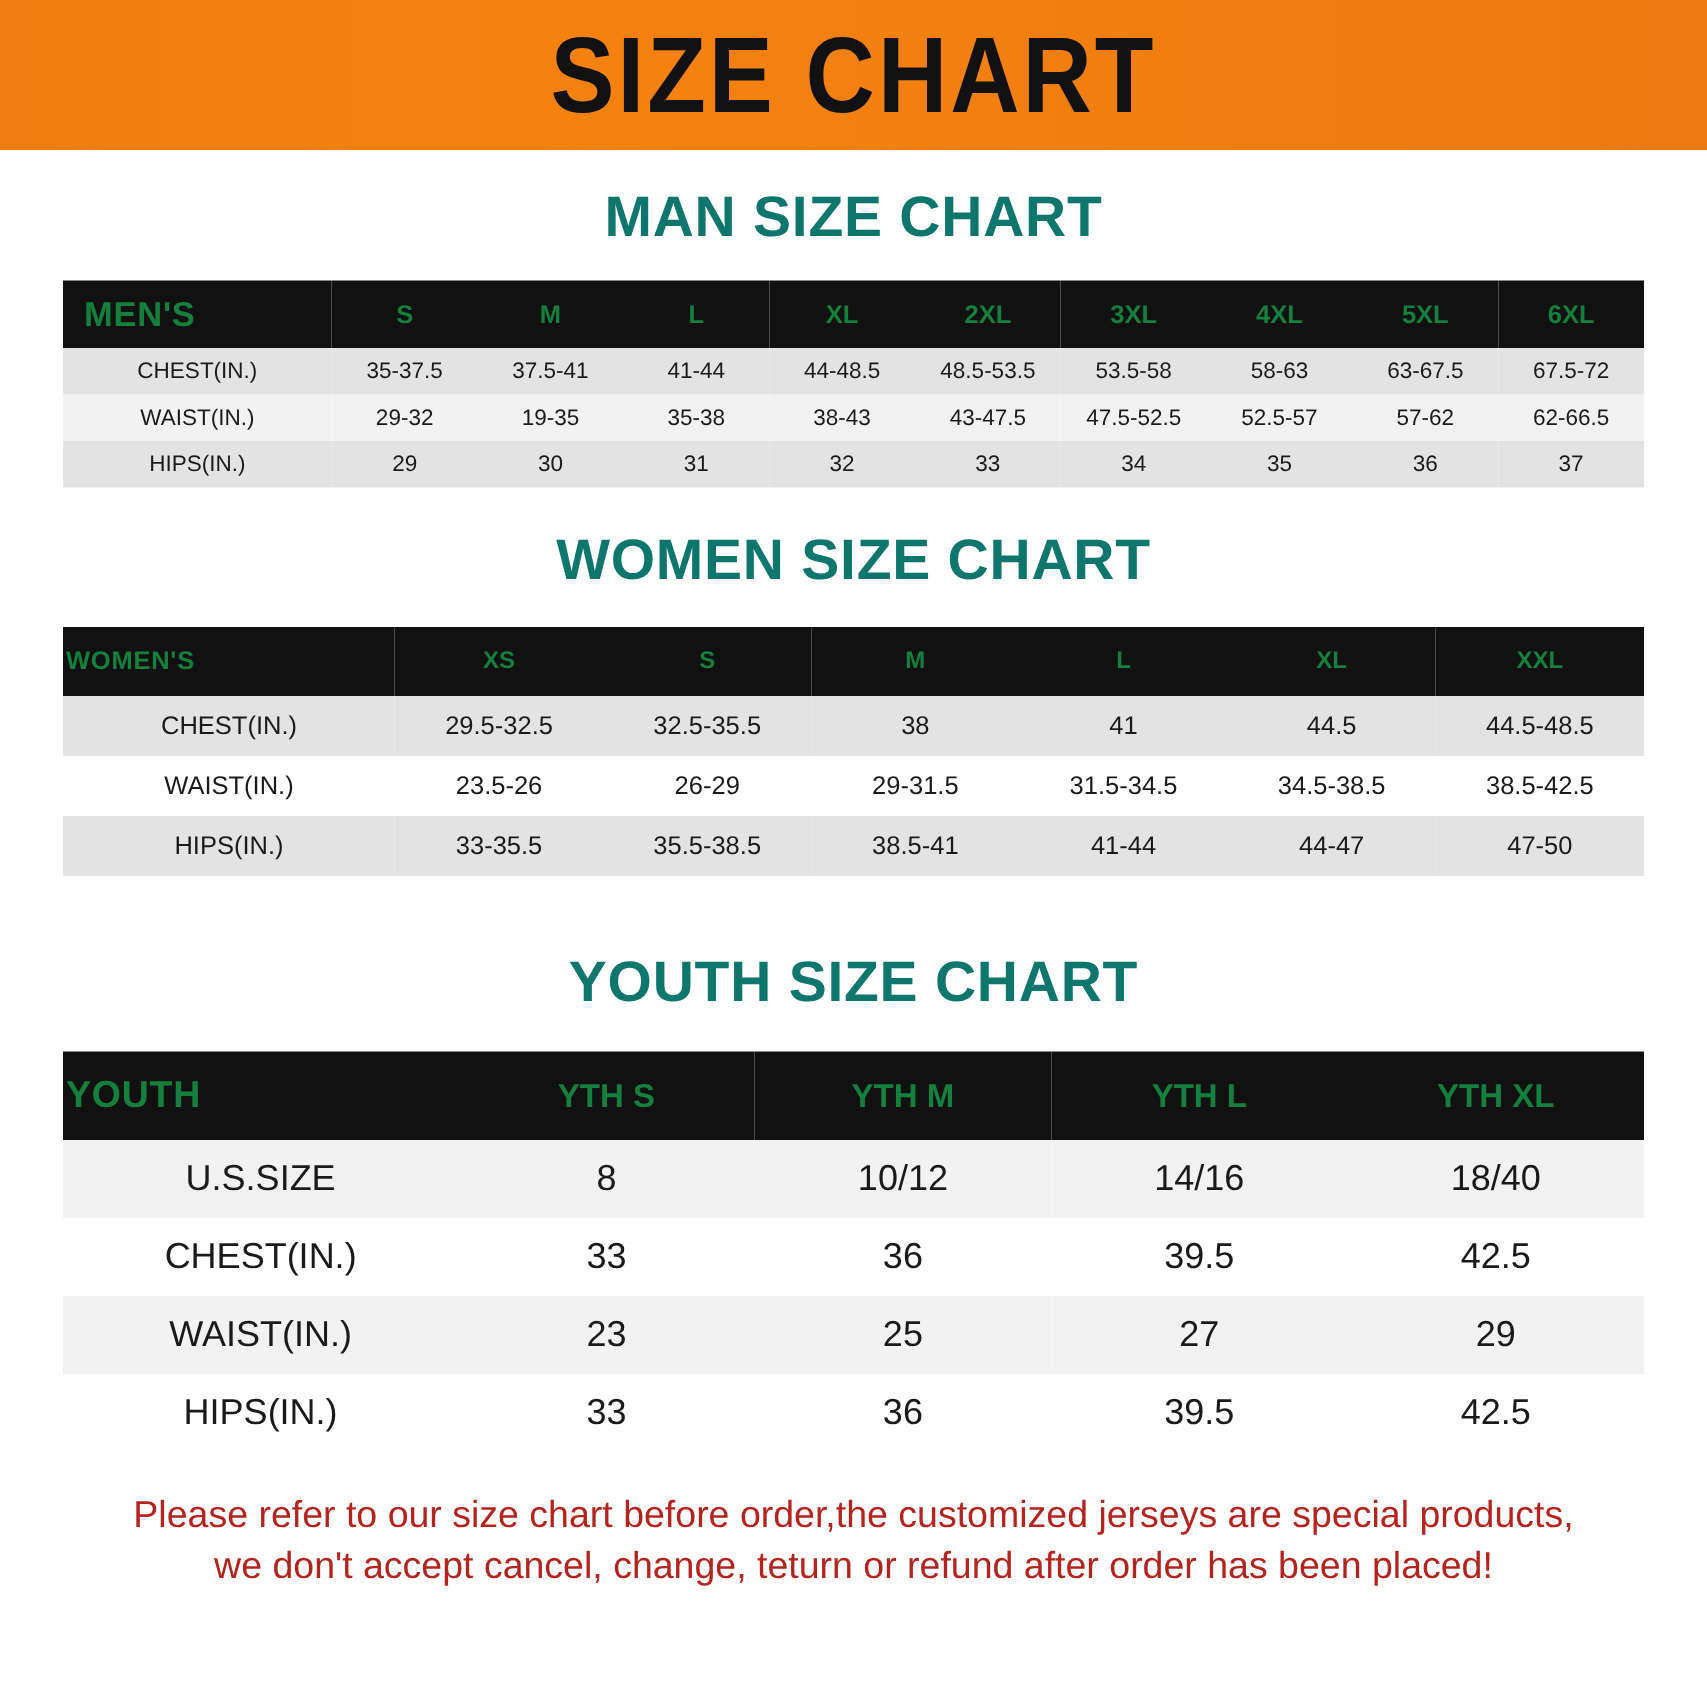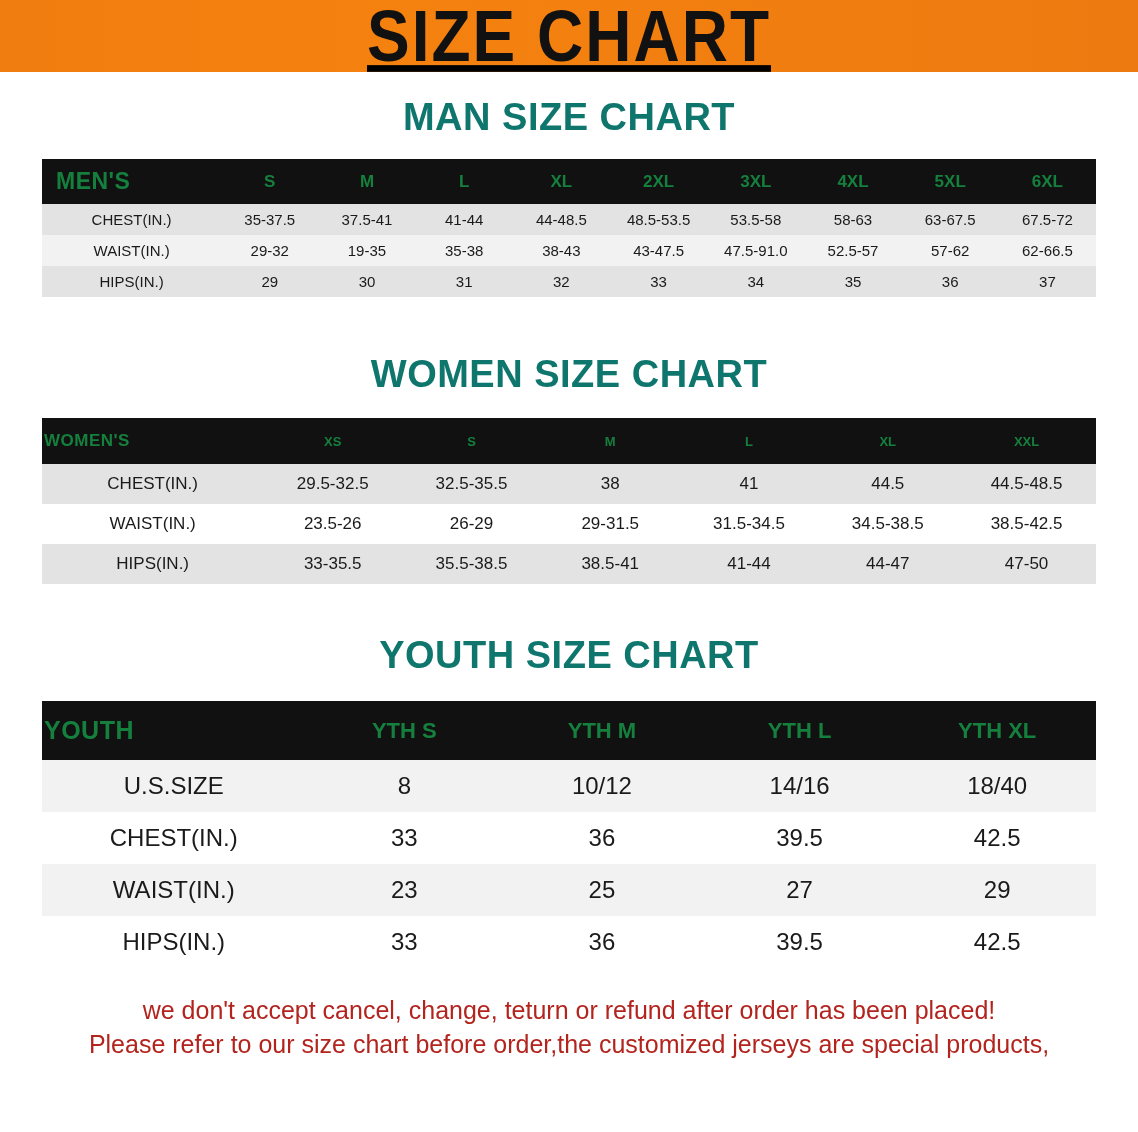--- a/index.html
+++ b/index.html
@@ -9,26 +9,25 @@
   body {
     width: 1138px;
     height: 1132px;
     background: #ffffff;
     font-family: "Liberation Sans", sans-serif;
     overflow: hidden;
   }
 
   
   .banner {
-    height: 72px;
+    height: 100px;
     background: linear-gradient(90deg, #f07d0f 0%, #f5820f 35%, #ec7a10 100%);
     display: flex;
     align-items: center;
     justify-content: center;
-    text-decoration: underline;
   }
   .banner-title {
     font-family: "Liberation Sans", sans-serif;
     font-weight: bold;
     font-size: 64px;
     letter-spacing: 2px;
     color: #111111;
     line-height: 1;
     transform: scaleY(1.12);
   }
@@ -36,21 +35,21 @@
   
   .section-title {
     text-align: center;
     font-family: "Liberation Sans", sans-serif;
     font-weight: bold;
     font-size: 38px;
     color: #0f766e;
     letter-spacing: 0.5px;
   }
   .t-man   { margin-top: 24px; margin-bottom: 20px; }
-  .t-women { margin-top: 56px; margin-bottom: 22px; }
+  .t-women { margin-top: 28px; margin-bottom: 22px; }
   .t-youth { margin-top: 50px; margin-bottom: 24px; }
 
   
   .table-wrap {
     margin: 0 42px;
   }
   table.size {
     width: 100%;
     border-collapse: collapse;
     table-layout: fixed;
@@ -89,21 +88,21 @@
   .shade-b { background: #f2f2f2; }
   .shade-w { background: #ffffff; }
 
   
   #men-table thead th { font-size: 17px; }
   #men-table thead th.corner { font-size: 23px; }
   #men-table tbody td { font-size: 15px; }
   #men-table col.c0 { width: 17%; }
 
   
-  #women-table thead th { font-size: 13px; }
+  #women-table thead th { font-size: 16px; }
   #women-table thead th.corner { font-size: 17px; }
   #women-table thead th { padding: 13px 2px; }
   #women-table tbody td { font-size: 17px; padding: 10px 2px; }
   #women-table col.c0 { width: 21%; }
 
   
   #youth-table thead th { font-size: 22px; }
   #youth-table thead th.corner { font-size: 25px; }
   #youth-table thead th { padding: 15px 2px; }
   #youth-table tbody td { font-size: 24px; padding: 12px 2px; }
@@ -169,21 +168,21 @@
         <td>63-67.5</td>
         <td>67.5-72</td>
       </tr>
       <tr class="shade-b">
         <td class="rowlabel">WAIST(IN.)</td>
         <td>29-32</td>
         <td>19-35</td>
         <td>35-38</td>
         <td>38-43</td>
         <td>43-47.5</td>
-        <td>47.5-91.0</td>
+        <td>47.5-52.5</td>
         <td>52.5-57</td>
         <td>57-62</td>
         <td>62-66.5</td>
       </tr>
       <tr class="shade-a">
         <td class="rowlabel">HIPS(IN.)</td>
         <td>29</td>
         <td>30</td>
         <td>31</td>
         <td>32</td>
@@ -298,15 +297,15 @@
         <td>33</td>
         <td>36</td>
         <td>39.5</td>
         <td>42.5</td>
       </tr>
     </tbody>
   </table>
 </div>
 
 <div class="note">
+  <span>Please refer to our size chart before order,the customized jerseys are special products,</span>
   <span>we don't accept cancel, change, teturn or refund after order has been placed!</span>
-  <span>Please refer to our size chart before order,the customized jerseys are special products,</span>
 </div>
 
 </body></html>

